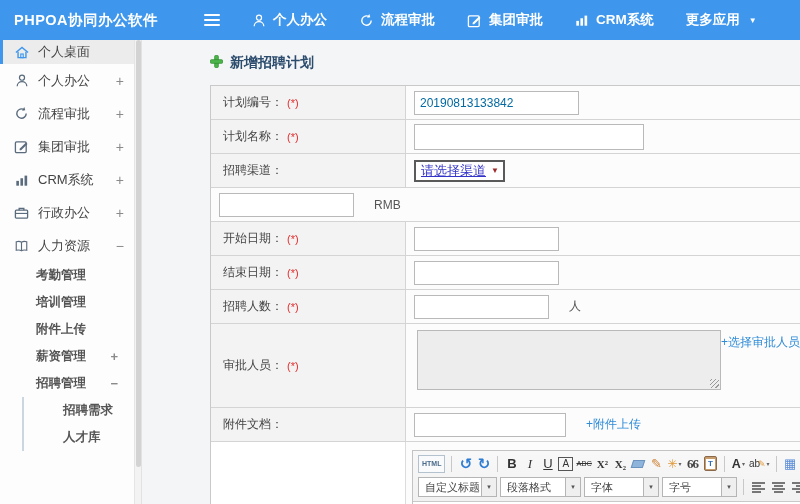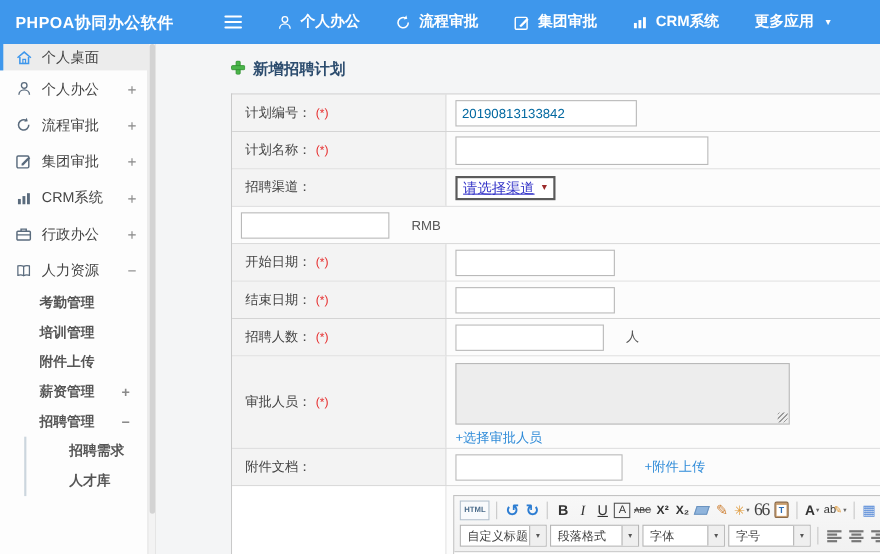--- a/index.html
+++ b/index.html
@@ -46,47 +46,47 @@
   .fv { flex:1; background:#fcfcfc; display:flex; align-items:center; padding-left:8px; font-size:12px; color:#555; }
   .h34 { height:34px; }
   .req { color:#e62e2e; margin-left:4px; font-size:11px; }
   .inp { height:24px; border:1px solid #b9b9b9; background:#fff; padding:0 5px; font-size:12px; font-family:inherit; color:#0369a1; }
   .w165{width:165px;} .w230{width:230px; height:26px;} .w145{width:145px;} .w135{width:135px;} .w152{width:152px;}
   .suffix { margin-left:20px; color:#555; }
   .blink { color:#2f8bd8; font-size:12px; text-decoration:none; cursor:pointer; }
   .selectbox { display:inline-flex; align-items:center; border:2px solid #5a5a5a; background:#fff; height:22px; padding:0 4px 0 5px; cursor:pointer; }
   .sel-text { color:#3434c8; text-decoration:underline; font-size:13px; }
   .sel-arrow { color:#9c2a2a; font-size:8px; margin-left:5px; }
-  .approver-cell { flex-direction:column; align-items:flex-start; justify-content:flex-end; padding-top:6px; }
+  .approver-cell { flex-direction:row; align-items:flex-start; justify-content:flex-end; padding-top:6px; }
   .tarea { width:304px; height:60px; border:1px solid #b9b9b9; background:#ededed; position:relative; }
   .tarea .grip { position:absolute; right:1px; bottom:1px; width:9px; height:9px; background:repeating-linear-gradient(-45deg, transparent 0 2px, #9a9a9a 2px 3px); cursor:nwse-resize; }
   .approver-cell .blink { margin-top:4px; }
 
   
   .erow { display:flex; border-bottom:1px solid #d4d4d4; height:70px; }
   .erow .fl-empty { width:195px; flex:none; background:#fff; border-right:1px solid #dcdcdc; }
   .erow .fv-edit { flex:1; background:#fcfcfc; padding:8px 0 0 6px; overflow:hidden; }
   .editor { width:560px; border:1px solid #c3c3c3; background:linear-gradient(#f8f8f8,#ececec); }
   .tbar { display:flex; align-items:center; padding:3px 5px; gap:3px; height:25px; }
   .tbar2 { padding-top:0; }
   .ebtn { height:18px; min-width:15px; display:inline-flex; align-items:center; justify-content:center; color:#333; cursor:pointer; flex:none; }
   .sep { width:1px; height:16px; background:#c8c8c8; margin:0 3px; flex:none; }
   .btn-html { border:1px solid #b4c1ce; background:#f8fafc; color:#4a6b8a; font-size:7px; font-weight:bold; padding:0 3px; }
   .undoredo { color:#2d7dd2; font-weight:bold; font-size:15px; }
   .bold-b { font-weight:bold; font-size:13px; }
   .ital-i { font-style:italic; font-family:"Liberation Serif",serif; font-size:13px; }
   .und-u { text-decoration:underline; font-size:13px; }
   .box-a { border:1px solid #555; font-size:10px; padding:0 2px; height:14px; }
   .abc { font-size:7.5px; font-weight:normal; text-decoration:line-through; }
-  .supsub { font-size:11px; font-weight:bold; }
+  .supsub { font-size:11px; font-weight:bold;font-family:Liberation Serif, serif; }
   .eraser { width:12px; height:8px; background:#8fb4dc; border:1px solid #6b93bf; transform:skewX(-18deg); }
   .brush { color:#cd7f32; font-size:13px; }
   .sparkle { color:#e09a3a; font-size:12px; }
   .mini-caret { font-size:6px; color:#666; margin-left:1px; }
-  .quote66 { font-family:"Liberation Serif",serif; font-weight:normal; font-size:16px; letter-spacing:-1px; color:#444; }
+  .quote66 { font-family:"Liberation Serif",serif; font-weight:bold; font-size:13px; letter-spacing:-1px; color:#444; }
   .paste { width:13px; height:15px; background:#c89d6e; border:1px solid #8a6a4a; border-radius:2px; display:flex; align-items:center; justify-content:center; }
   .paste i { font-style:normal; background:#fff; color:#2d6db5; font-size:8px; font-weight:bold; width:9px; height:10px; display:flex; align-items:center; justify-content:center; }
   .fontA { font-size:12.5px; font-weight:bold; }
   .hl-ab { font-size:10px; font-weight:normal; }
   .hl-pen { color:#e09a3a; font-size:9px; margin-left:-2px; }
   .grid-ico { color:#5b8dd9; font-size:13px; }
   .dd { display:flex; height:20px; border:1px solid #b5b5b5; background:#fff; flex:none; cursor:pointer; }
   .dd .lbl { padding:0 6px; font-size:11px; color:#444; display:flex; align-items:center; white-space:nowrap; }
   .dd .ar { width:15px; border-left:1px solid #b5b5b5; background:#efefef; display:flex; align-items:center; justify-content:center; font-size:7px; color:#555; }
   .ddw1 .lbl{width:62px;} .ddw2 .lbl{width:64px;} .ddw3 .lbl{width:58px;} .ddw4 .lbl{width:58px;}

